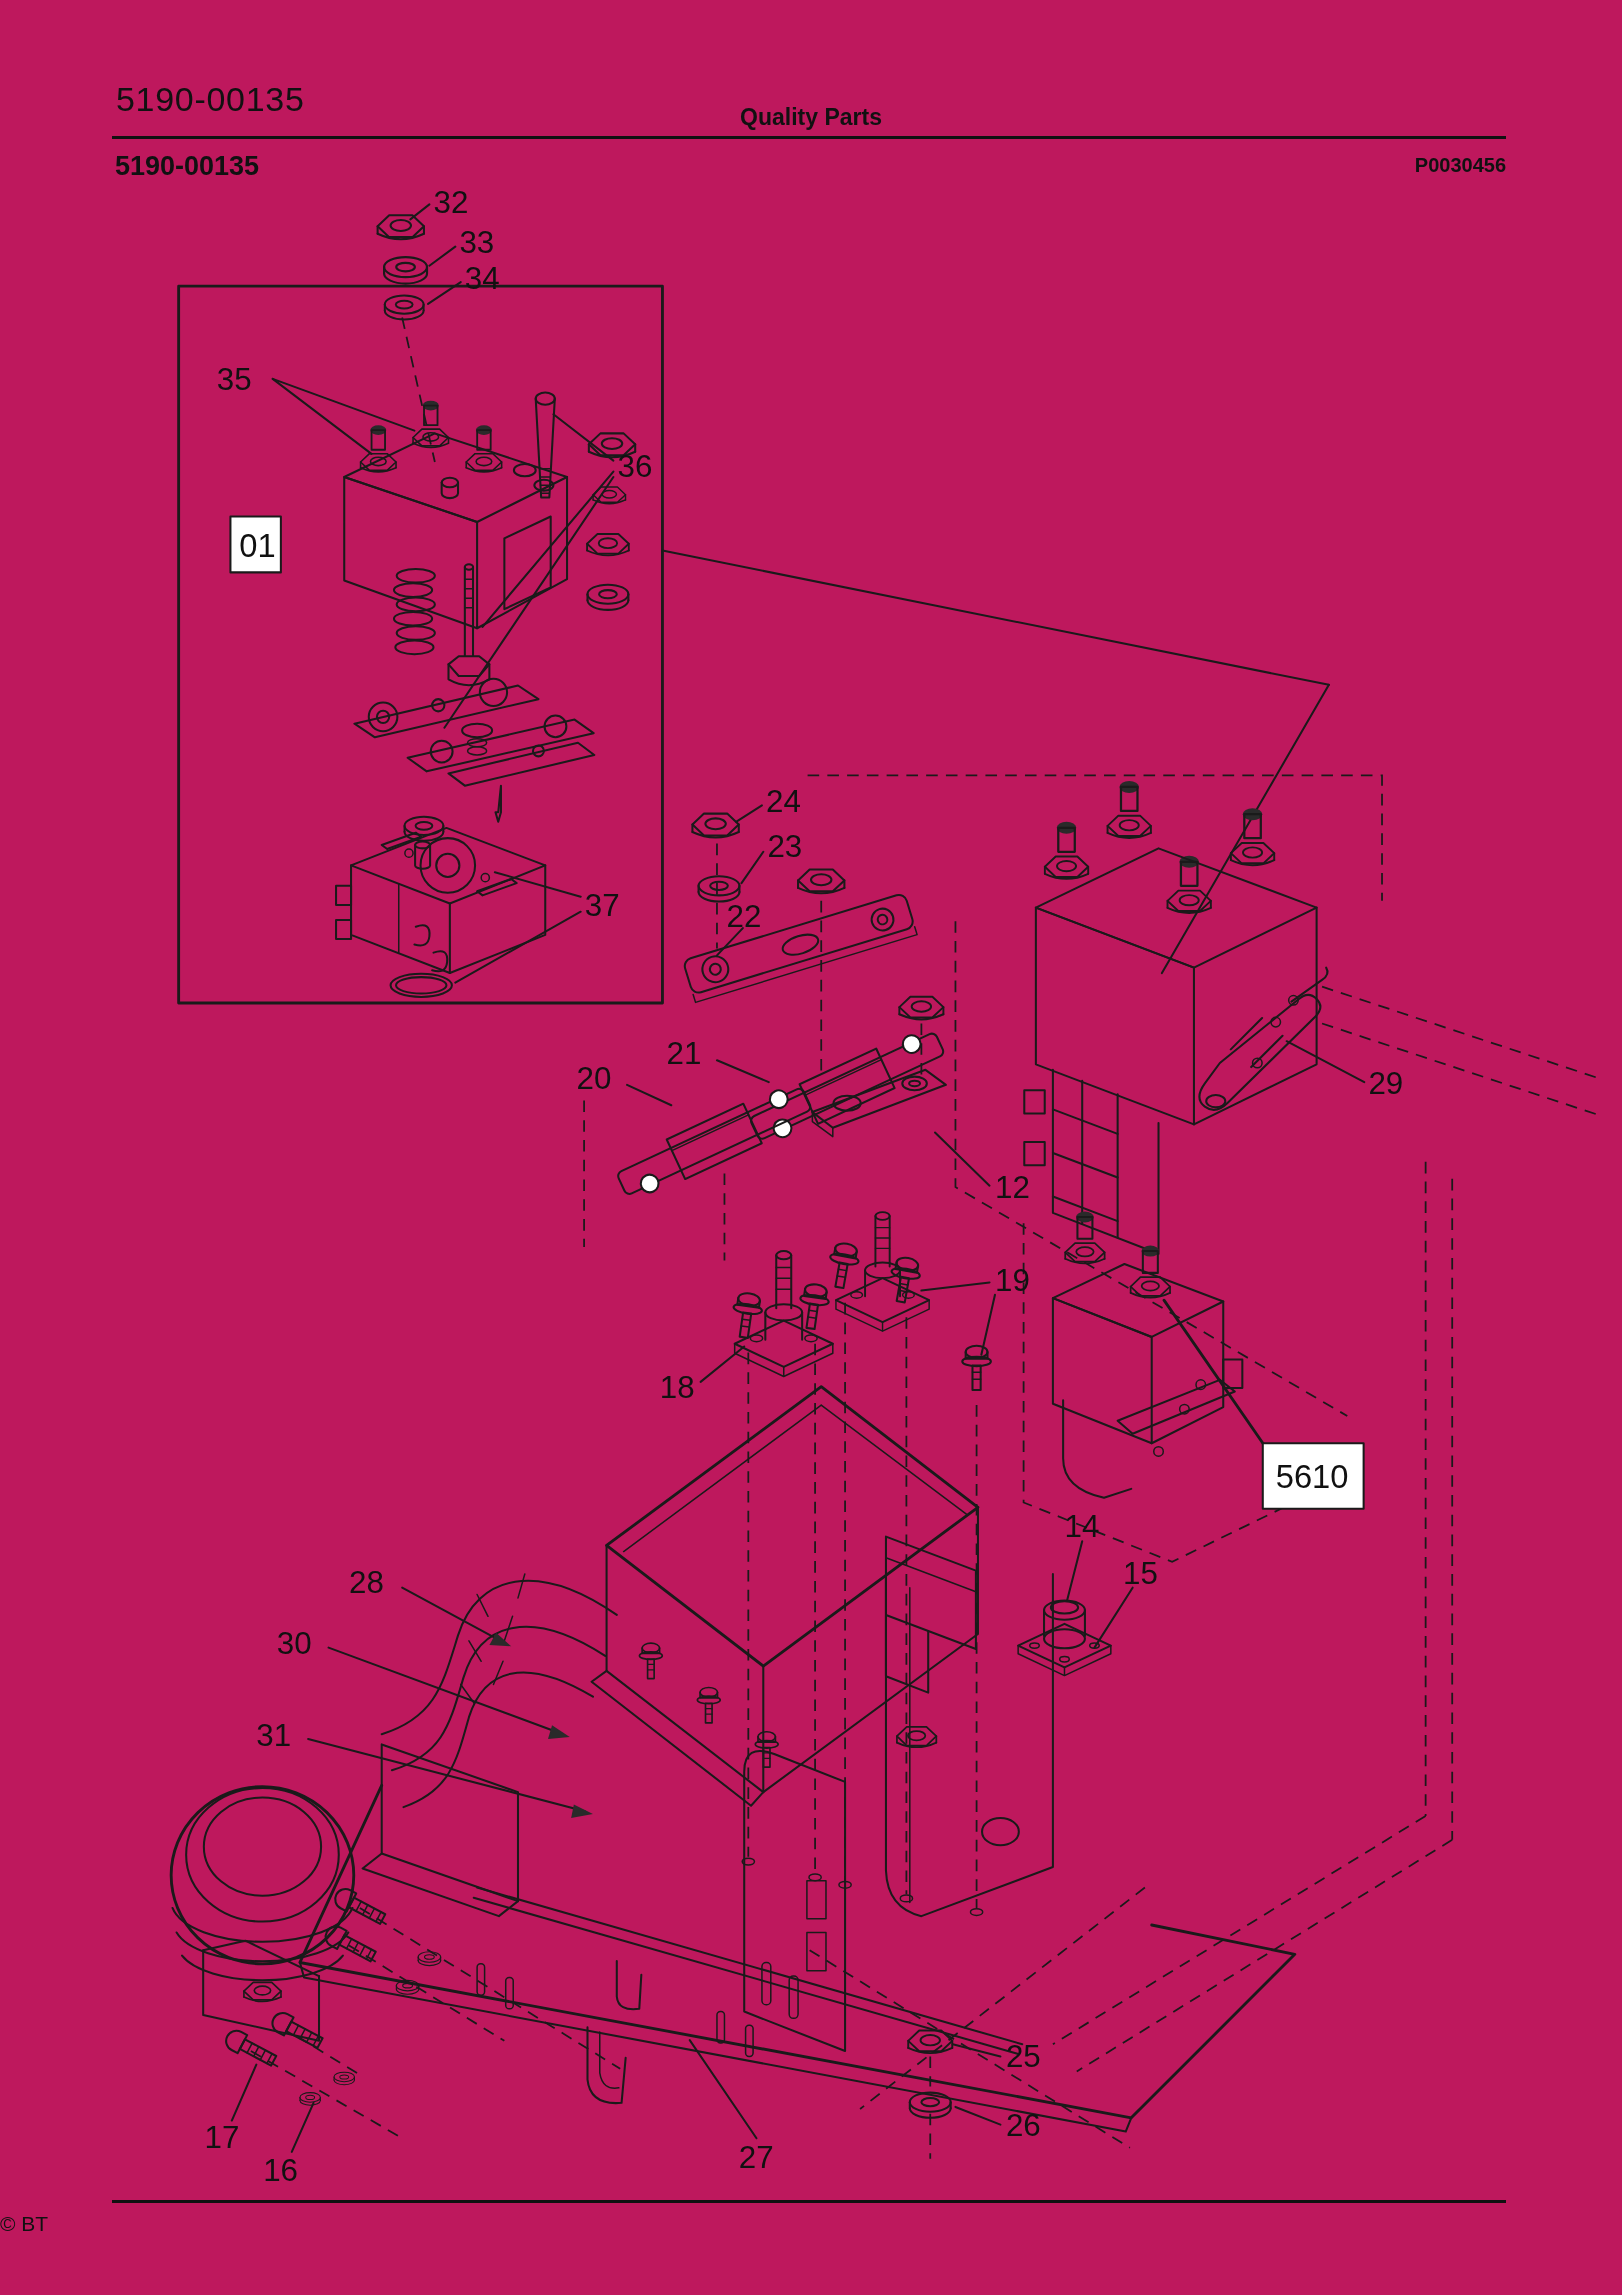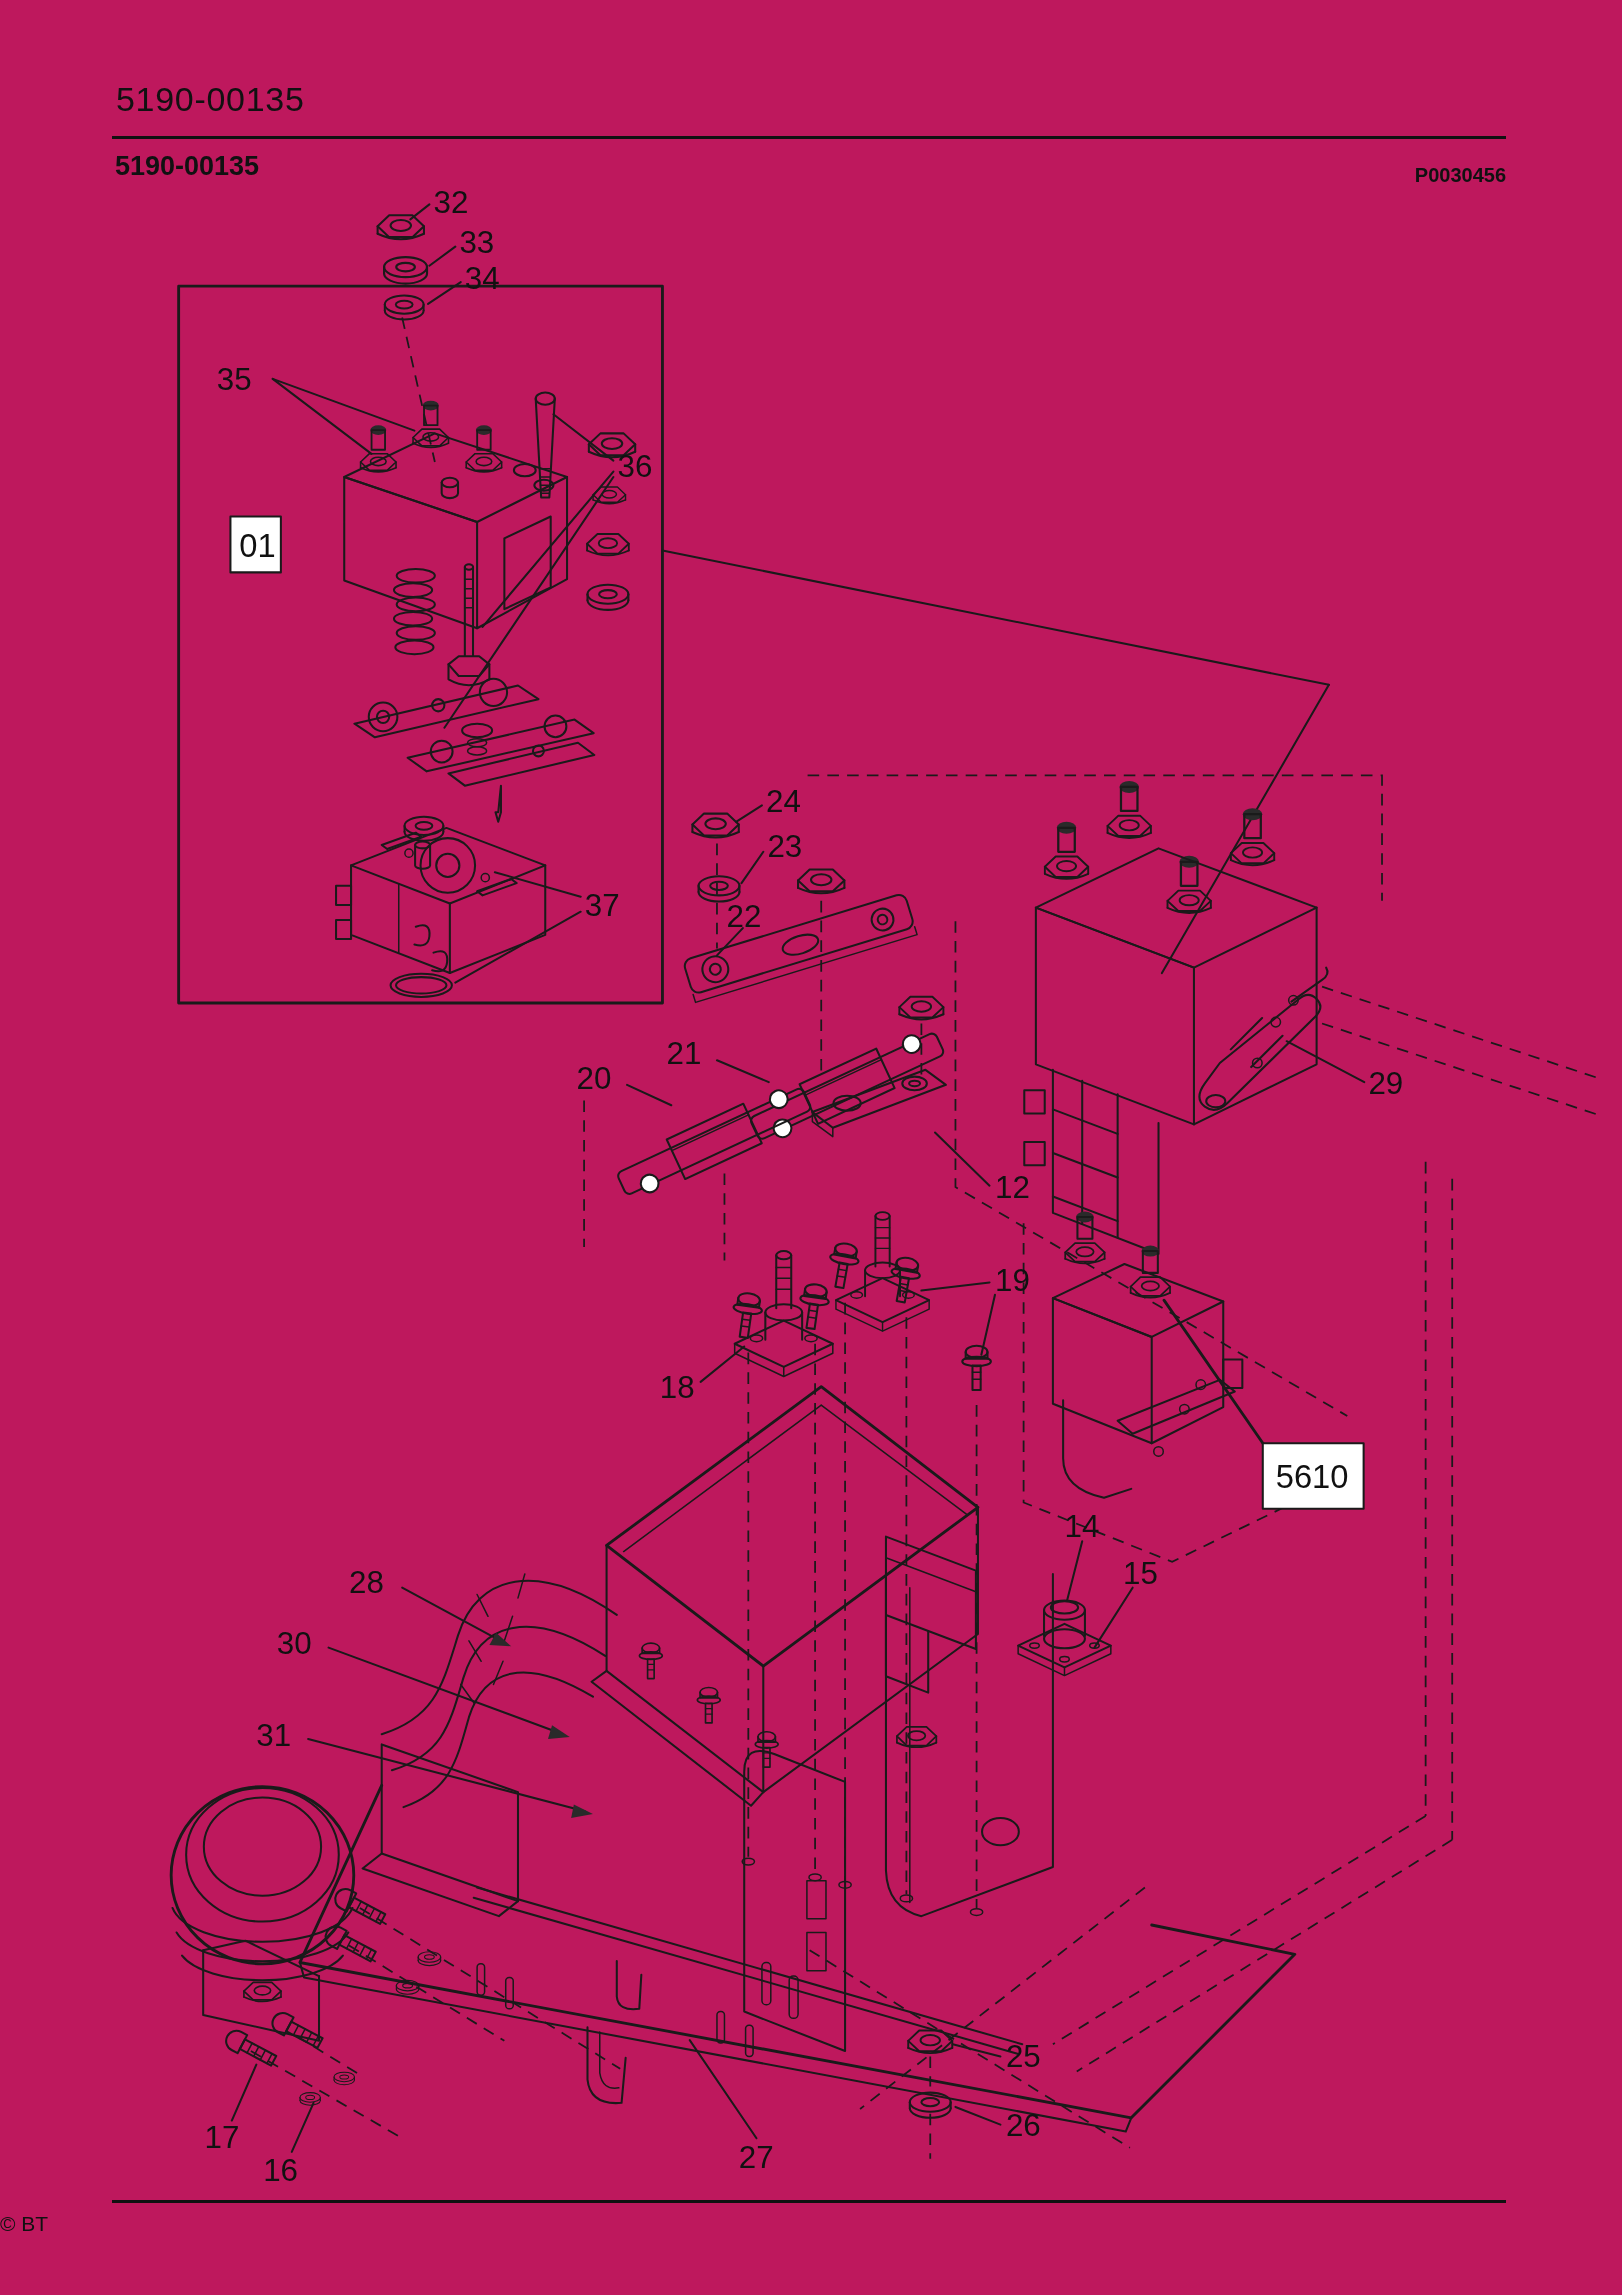--- a/index.html
+++ b/index.html
@@ -3,40 +3,41 @@
 <meta charset="utf-8">
 <style>
   html,body{margin:0;padding:0;background:#e8e8e8;}
   .page{position:relative;width:1622px;height:2295px;background:#be185d;overflow:hidden;
         font-family:"Liberation Sans",sans-serif;color:#111;}
   .hdr-doc{position:absolute;left:116px;top:80px;font-size:34px;letter-spacing:0.7px;}
   .hdr-title{position:absolute;left:0;top:104px;width:1622px;text-align:center;
              font-size:23px;font-weight:bold;}
   .hdr-rule{position:absolute;left:112px;top:136px;width:1394px;height:2.7px;background:#111;}
   .hdr-doc2{position:absolute;left:115px;top:151px;font-size:27px;font-weight:bold;}
-  .hdr-ref{position:absolute;left:0;top:164px;width:1506px;text-align:right;
+  .hdr-ref{position:absolute;left:0;top:154px;width:1506px;text-align:right;
            font-size:20px;font-weight:bold;}
   .ftr-rule{position:absolute;left:112px;top:2200px;width:1394px;height:2.7px;background:#111;}
   .ftr-copy{position:absolute;left:0;top:2212px;width:1622px;text-align:left;font-size:21px;}
   svg{position:absolute;left:0;top:0;}
   .s{fill:none;stroke:#1a1a1a;stroke-width:3;stroke-linecap:round;stroke-linejoin:round;}
   .s2{fill:none;stroke:#1a1a1a;stroke-width:2.2;stroke-linecap:round;stroke-linejoin:round;}
   .sw4{stroke-width:4.2;}
   .dash{fill:none;stroke:#1a1a1a;stroke-width:2.6;stroke-dasharray:17 12;stroke-linecap:butt;}
   .wf{fill:#ffffff;stroke:#1a1a1a;stroke-width:3;stroke-linejoin:round;}
   .blk{fill:#2a2a2a;stroke:none;}
   text.call{font:46px "Liberation Sans",sans-serif;fill:#111;stroke:none;}
   text.box{font:48px "Liberation Sans",sans-serif;fill:#111;stroke:none;}
 </style>
 </head>
 <body>
 
 <div class="page">
 
   <div class="hdr-doc">5190-00135</div>
+  <div class="hdr-title">Quality Parts</div>
   <div class="hdr-rule"></div>
   <div class="hdr-doc2">5190-00135</div>
   <div class="hdr-ref">P0030456</div>
 
   <svg width="1622" height="2295" viewBox="0 0 2380 3368">
     <defs>
       <g id="nut">
         <polygon class="s" points="-34,0 -17,-16 17,-16 34,0 17,16 -17,16"></polygon>
         <line class="s" x1="-34" y1="0" x2="-34" y2="11"></line>
         <line class="s" x1="34" y1="0" x2="34" y2="11"></line>

